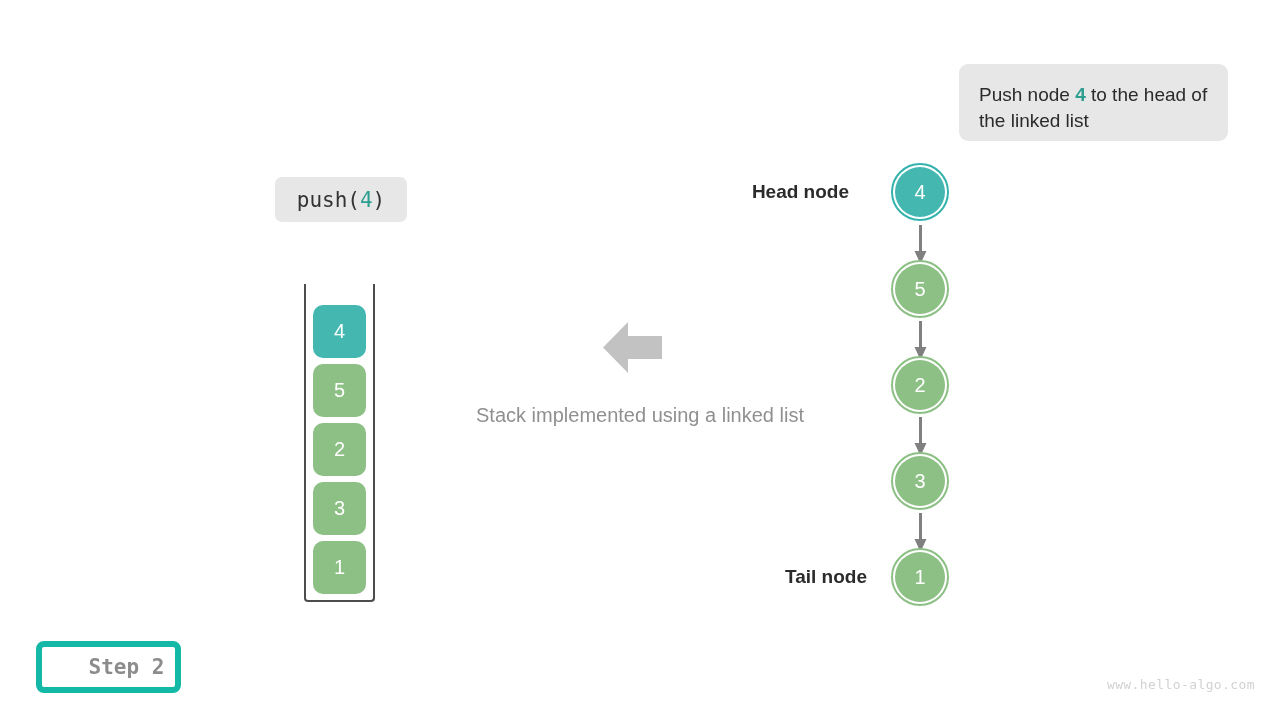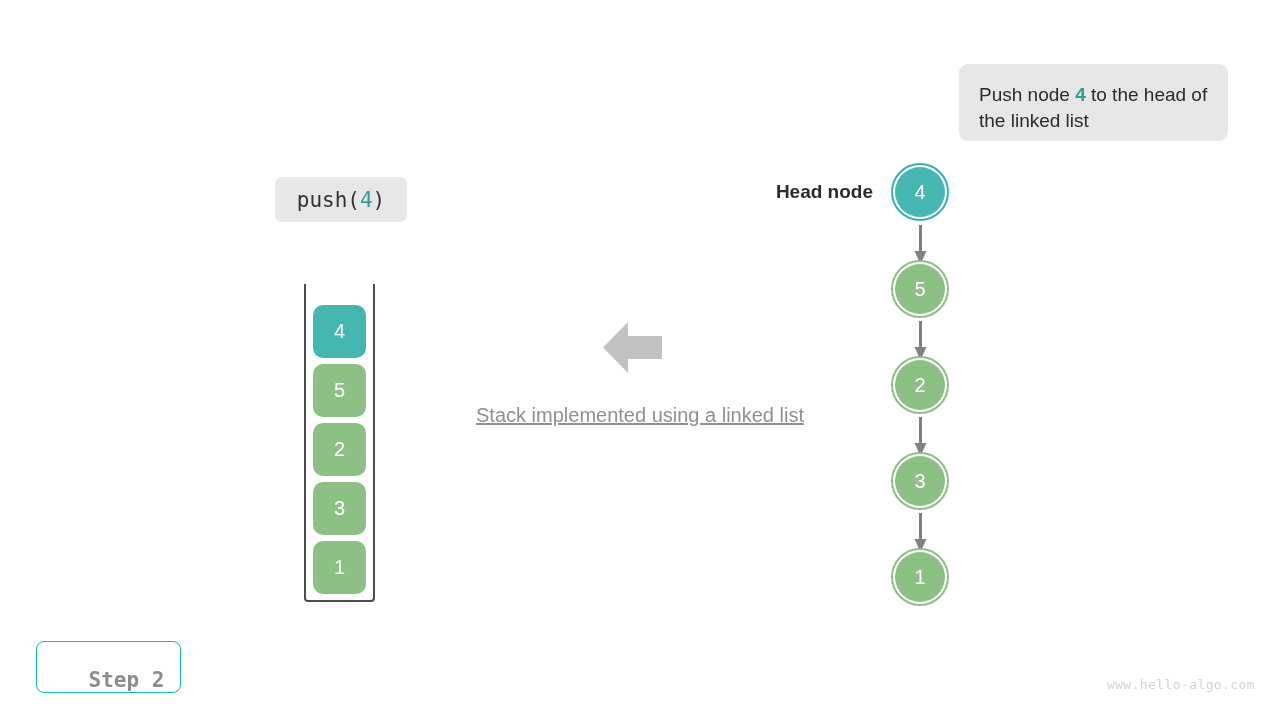--- a/index.html
+++ b/index.html
@@ -69,24 +69,24 @@
   }
 
   
   .step-badge {
     position: absolute;
     left: 36px;
     top: 641px;
     width: 145px;
     height: 52px;
     background: #ffffff;
-    border: 1px solid #14b8a6;
+    border: 6px solid #14b8a6;
     border-radius: 8px;
     display: flex;
-    align-items: flex-end;
+    align-items: center;
     justify-content: center;
     box-sizing: border-box;
     padding-left: 36px;
   }
   .step-label {
     font-family: "DejaVu Sans Mono", monospace;
     font-size: 21px;
     font-weight: bold;
     color: #8c8c8c;
   }
@@ -104,21 +104,20 @@
 
   
   .center-caption {
     position: absolute;
     left: 0px;
     top: 404px;
     width: 1280px;
     text-align: center;
     font-size: 20px;
     color: #909090;
-    text-decoration: underline;
   }
   .left-arrow {
     position: absolute;
     left: 603px;
     top: 319px;
     width: 59px;
     height: 57px;
   }
 
   
@@ -207,21 +206,21 @@
   }
 
   
   .side-label {
     position: absolute;
     font-size: 19px;
     font-weight: bold;
     color: #2b2b2b;
     text-align: right;
   }
-  .label-head { left: 600px; top: 181px; width: 273px; }
+  .label-head { left: 576px; top: 181px; width: 273px; }
   .label-tail { left: 600px; top: 566px; width: 267px; }
 </style>
 </head>
 <body>
 
 <div class="canvas">
 
   <div class="callout">
     <div class="callout-text"><span>Push node </span><span class="accent-num">4</span><span> to the head of the linked list</span></div>
   </div>
@@ -251,20 +250,21 @@
     </div>
   </div>
 
   <svg class="left-arrow" viewBox="0 0 59 57">
     <polygon points="0,28.5 25,3 25,17 59,17 59,40 25,40 25,54" fill="#c2c2c2"></polygon>
   </svg>
 
   <div class="center-caption">Stack implemented using a linked list</div>
 
   <div class="side-label label-head">Head node</div>
+  <div class="side-label label-tail">Tail node</div>
 
   <div class="list-area">
 
     <div class="node node-teal" style="top:8px;">
       <div class="ring-inner">4</div>
     </div>
 
     <svg class="connector" style="top:70px;" viewBox="0 0 13 40">
       <line x1="6.5" y1="0" x2="6.5" y2="28" stroke="#808080" stroke-width="3"></line>
       <polygon points="6.5,39 0.5,26 12.5,26" fill="#808080"></polygon>

